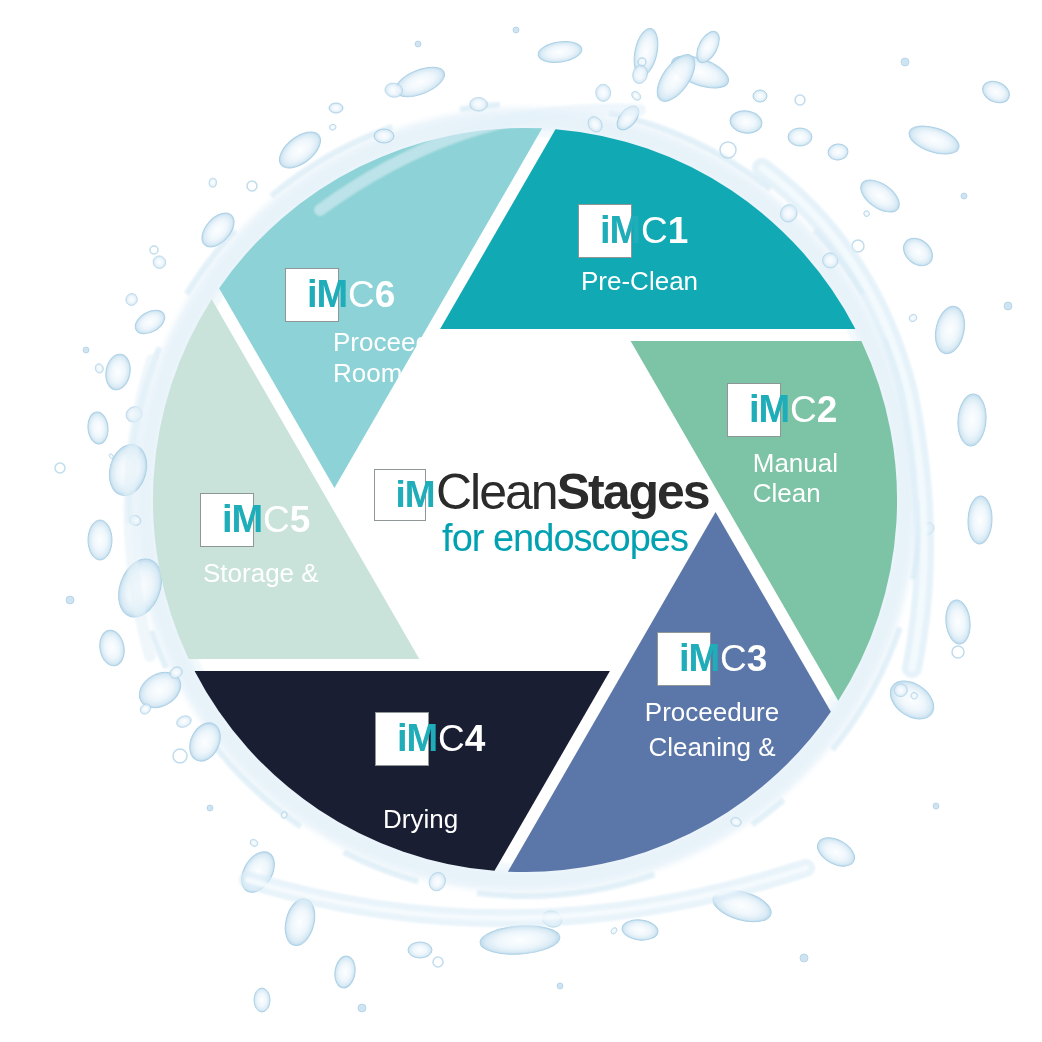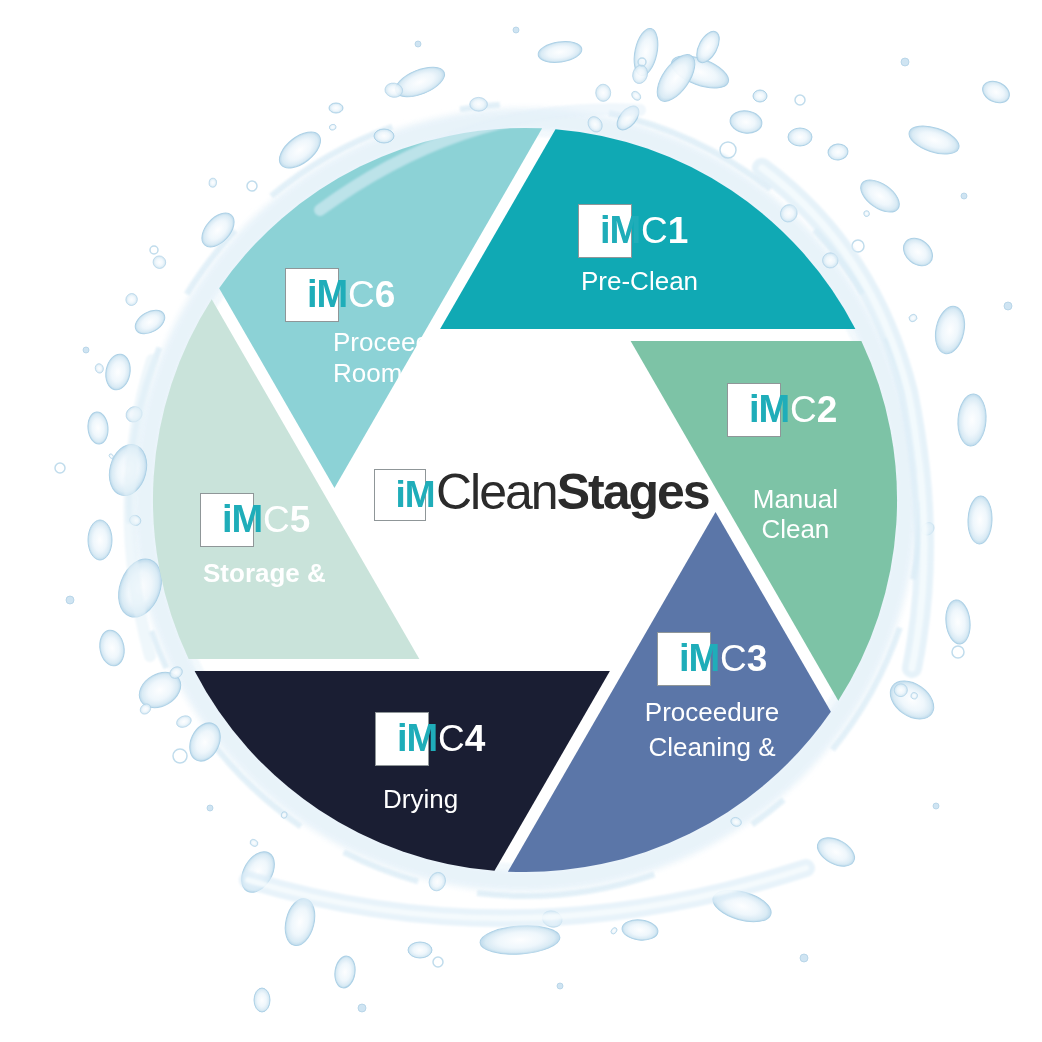--- a/index.html
+++ b/index.html
@@ -170,61 +170,62 @@
       </div>
       <div class="sub" style="top: 266px; line-height: 31px; left: 581px;">
         <div>Pre-Clean</div>
       </div>
       <div class="logo-row" style="left: 727px; top: 383px;">
         <div class="im-box">
       <span>iM</span>
         </div>
     <div class="code"><span class="cl">C</span><span class="cn">2</span></div>
       </div>
-      <div class="sub" style="top: 448px; line-height: 30px; left: 838px; transform: translateX(-100%); text-align: center; margin-top: 36px;">
+      <div class="sub" style="top: 448px; line-height: 30px; left: 838px; transform: translateX(-100%); text-align: left;">
         <div>Manual</div>
         <div>Clean</div>
       </div>
       <div class="logo-row" style="left: 657px; top: 632px;">
         <div class="im-box">
       <span>iM</span>
         </div>
     <div class="code"><span class="cl">C</span><span class="cn">3</span></div>
       </div>
       <div class="sub" style="top: 695px; line-height: 35px; left: 712px; transform: translateX(-50%); text-align: center;">
         <div>Proceedure</div>
         <div>Cleaning &amp;</div>
       </div>
       <div class="logo-row" style="left: 375px; top: 712px;">
         <div class="im-box">
       <span>iM</span>
         </div>
     <div class="code"><span class="cl">C</span><span class="cn">4</span></div>
       </div>
-      <div class="sub" style="top: 784px; line-height: 31px; left: 383px; text-align: right;">
+      <div class="sub" style="top: 804px; line-height: 31px; left: 383px; text-align: right;">
         <div>Drying</div>
       </div>
       <div class="logo-row" style="left: 200px; top: 493px;">
         <div class="im-box">
       <span>iM</span>
         </div>
     <div class="code"><span class="cl">C</span><span class="cn">5</span></div>
       </div>
-      <div class="sub" style="top: 558px; line-height: 31px; left: 203px; font-weight: bold;">
+      <div class="sub" style="top: 558px; line-height: 31px; left: 203px;">
         <div>Storage &amp;</div>
       </div>
       <div class="logo-row" style="left: 285px; top: 268px;">
         <div class="im-box">
       <span>iM</span>
         </div>
     <div class="code"><span class="cl">C</span><span class="cn">6</span></div>
       </div>
       <div class="sub" style="top: 327px; line-height: 31px; left: 289px; margin-left: 44px;">
         <div>Proceedure</div>
         <div>Room</div>
       </div>
     </div>
 
   <div class="im-box center">
     <span>iM</span>
   </div>
   <div class="center-title"><span class="t-reg">Clean</span><span class="t-bold">Stages</span></div>
+  <div class="center-subtitle">for endoscopes</div>
 </div>
 
 </body></html>

